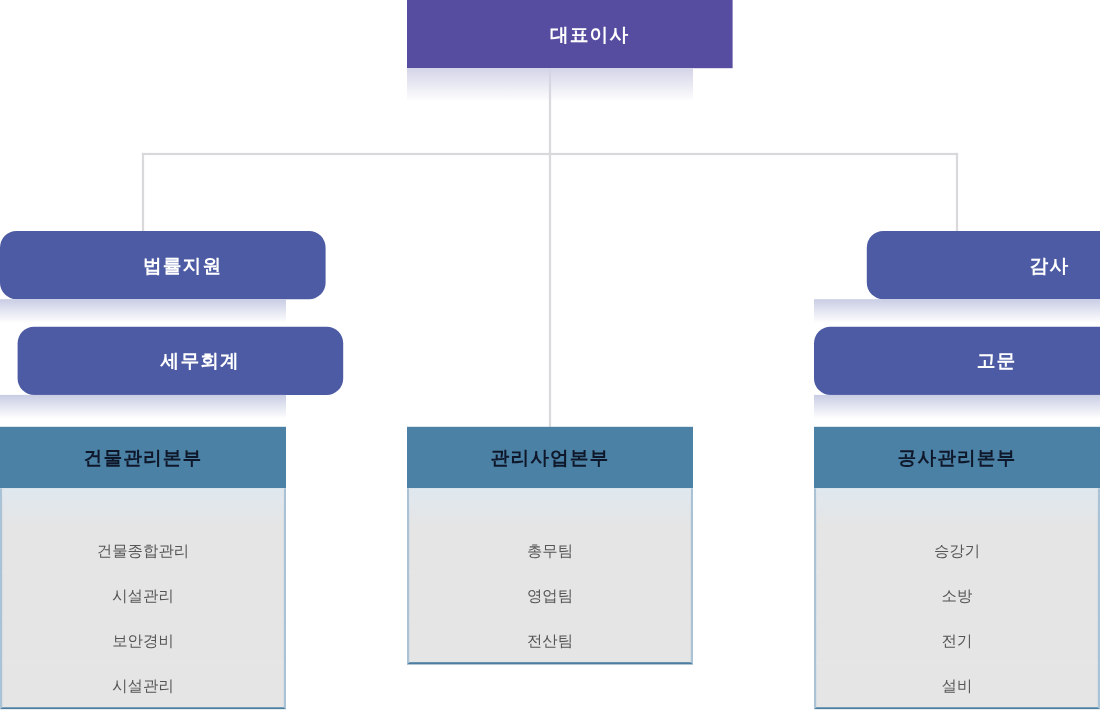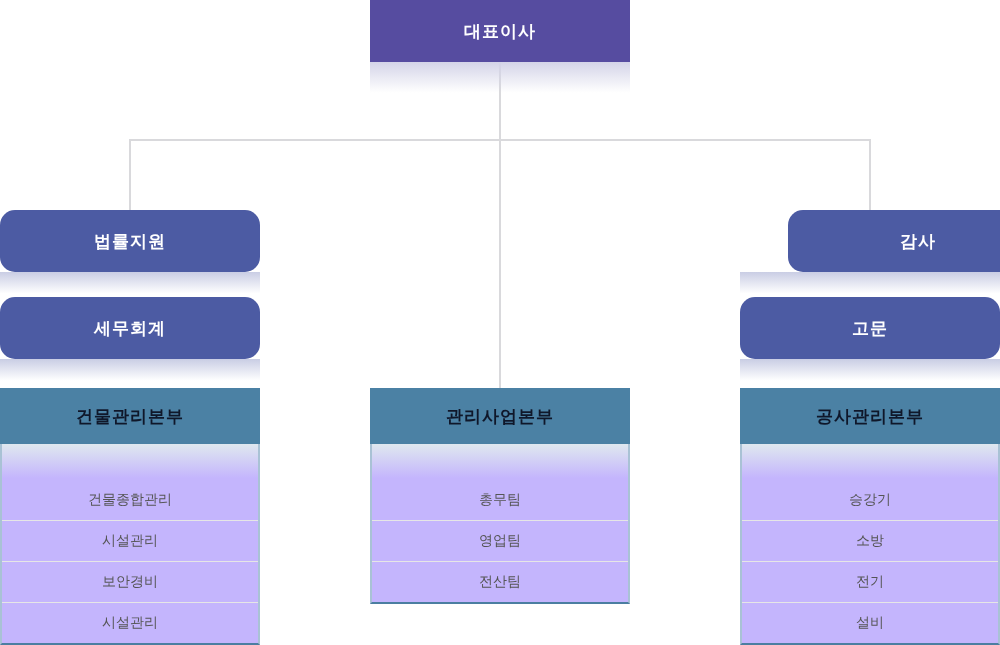--- a/index.html
+++ b/index.html
@@ -25,20 +25,21 @@
     position: absolute;
     width: 260px;
     height: 62px;
     display: flex;
     align-items: center;
     justify-content: center;
     color: #ffffff;
     font-size: 17px;
     font-weight: bold;
     letter-spacing: 1px;
+    padding-left: 36px;
   }
   .node-root { background: #564CA0; }
   .node-staff { background: #4C5BA3; border-radius: 15px; }
   
   .node-shadow {
     position: absolute;
     width: 260px;
     height: 24px;
     background: linear-gradient(to bottom, #c9cde4 0%, rgba(255,255,255,0) 90%);
   }
@@ -57,25 +58,24 @@
     background: #4B81A4;
     display: flex;
     align-items: center;
     justify-content: center;
     color: #0f172a;
     font-size: 17px;
     font-weight: bold;
     letter-spacing: 1px;
   }
   .panel-body {
-    background: #c4b5fd;
+    background: #e5e5e5;
     border-left: 2px solid #a9c2d5;
     border-right: 2px solid #a9c2d5;
     border-bottom: 2px solid #4b7ea1;
-    font-family: Liberation Mono, monospace;
   }
   .panel-fade {
     height: 36px;
     background: linear-gradient(to bottom, #dfe8ef 0%, rgba(255,255,255,0) 95%);
   }
   .team-row {
     height: 40px;
     line-height: 40px;
     text-align: center;
     font-size: 14px;
@@ -97,21 +97,21 @@
   <div class="node node-root" style="left:370px; top:0;">
     <span>대표이사</span>
   </div>
   <div class="node-shadow root-shadow" style="left:370px; top:62px;"></div>
 
   <div class="node node-staff" style="left:0; top:210px;">
     <span>법률지원</span>
   </div>
   <div class="node-shadow" style="left:0; top:272px;"></div>
 
-  <div class="node node-staff" style="left:0; top:297px;text-align:center;">
+  <div class="node node-staff" style="left:16px; top:297px;text-align:center;">
     <span>세무회계</span>
   </div>
   <div class="node-shadow" style="left:0; top:359px;"></div>
 
   <div class="node node-staff" style="left:740px; top:210px;margin-left:48px;">
     <span>감사</span>
   </div>
   <div class="node-shadow" style="left:740px; top:272px;"></div>
 
   <div class="node node-staff" style="left:740px; top:297px;font-family:Liberation Mono, monospace;">

